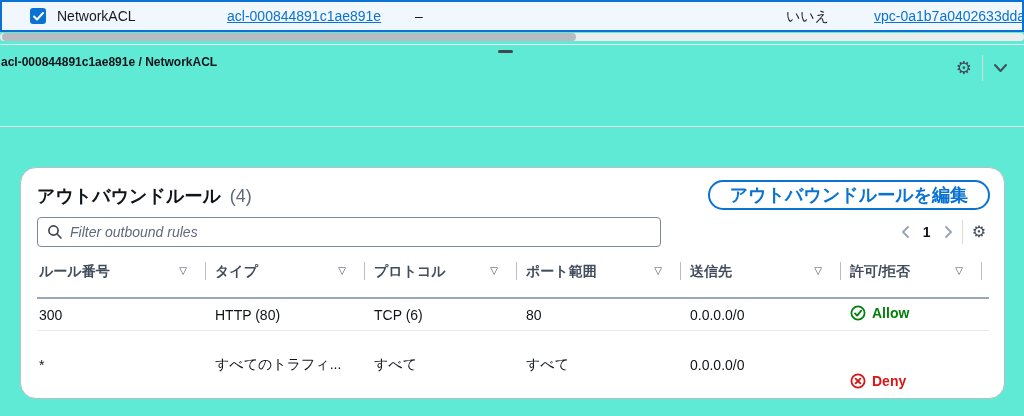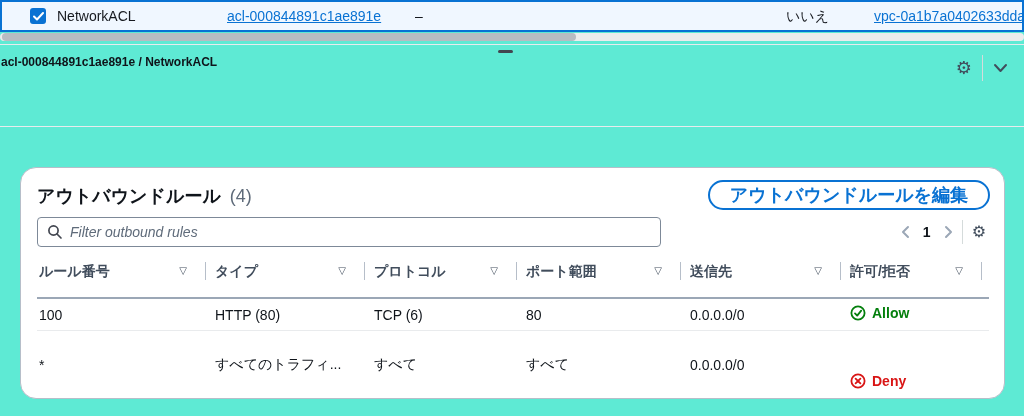--- a/index.html
+++ b/index.html
@@ -165,21 +165,21 @@
             <th><span>ルール番号</span><span class="sort-icon">▽</span><span class="th-divider"></span></th>
             <th><span>タイプ</span><span class="sort-icon">▽</span><span class="th-divider"></span></th>
             <th><span>プロトコル</span><span class="sort-icon">▽</span><span class="th-divider"></span></th>
             <th><span>ポート範囲</span><span class="sort-icon">▽</span><span class="th-divider"></span></th>
             <th><span>送信先</span><span class="sort-icon">▽</span><span class="th-divider"></span></th>
             <th><span>許可/拒否</span><span class="sort-icon">▽</span><span class="th-divider"></span></th>
           </tr>
         </thead>
       <tbody>
           <tr>
-            <td>100</td>
+            <td>300</td>
             <td>HTTP (80)</td>
             <td>TCP (6)</td>
             <td>80</td>
             <td>0.0.0.0/0</td>
             <td><span class="status allow">
                 <svg width="16" height="16" viewBox="0 0 16 16">
                   <circle cx="8" cy="8" r="6.6" fill="none" stroke="currentColor" stroke-width="1.8"></circle>
                   <path d="M5 8.4 L7.2 10.6 L11.2 5.6" fill="none" stroke="currentColor" stroke-width="1.8" stroke-linecap="round" stroke-linejoin="round"></path>
                 </svg>
                 <span>Allow</span>

